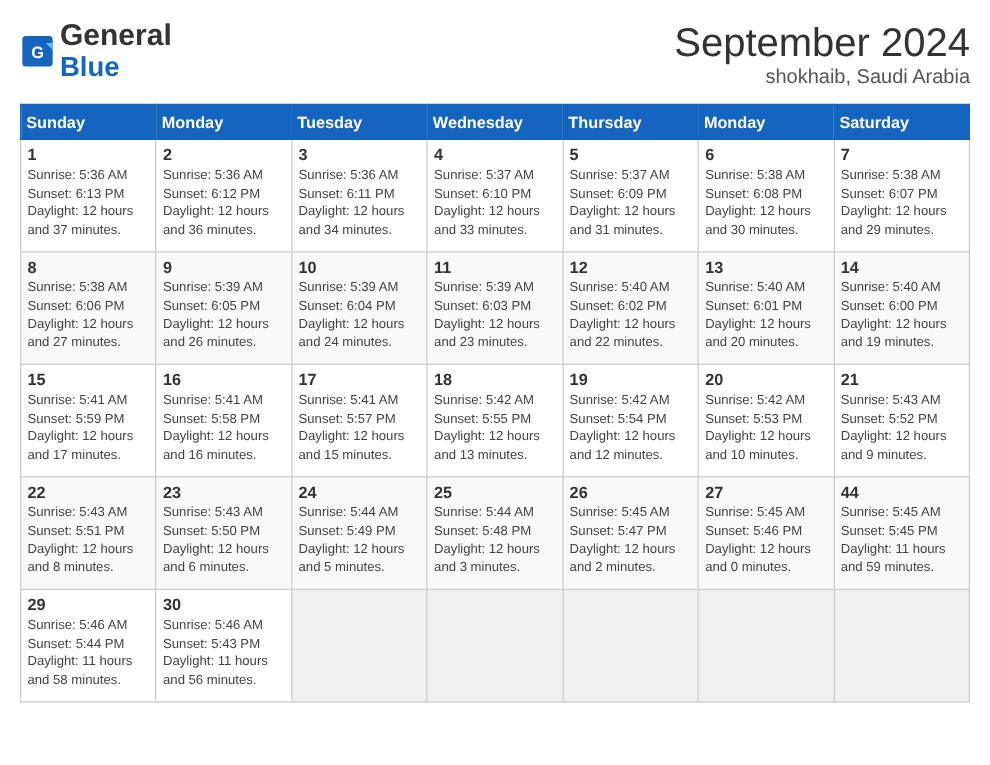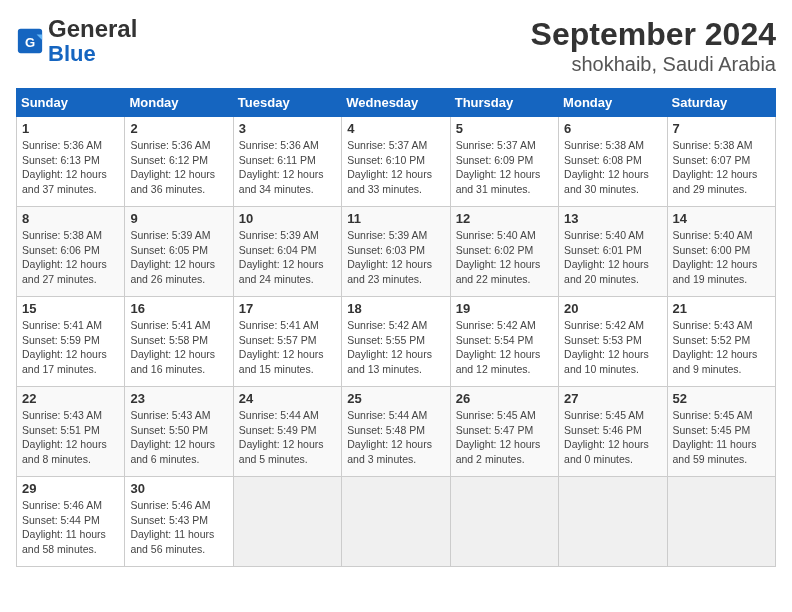--- a/index.html
+++ b/index.html
@@ -38,25 +38,25 @@
     }
     .logo-icon {
       width: 28px;
       height: 28px;
     }
     .title-block {
       text-align: right;
     }
     .month-title {
       font-size: 32px;
-      font-weight: bold;
+      font-weight: normal;
       color: #333;
     }
     .location {
-      font-size: 20px;
+      font-size: 16px;
       color: #555;
     }
     .calendar {
       width: 100%;
       border-collapse: collapse;
       font-size: 11px;
       border-radius: 23px;
     }
     .calendar thead th {
       background-color: #1565C0;
@@ -241,21 +241,21 @@
       </td>
         <td>
         <span class="day-num">26</span>
         <span class="day-info">Sunrise: 5:45 AM<br>Sunset: 5:47 PM<br>Daylight: 12 hours and 2 minutes.</span>
       </td>
         <td>
         <span class="day-num">27</span>
         <span class="day-info">Sunrise: 5:45 AM<br>Sunset: 5:46 PM<br>Daylight: 12 hours and 0 minutes.</span>
       </td>
         <td>
-        <span class="day-num">52</span>
+        <span class="day-num">44</span>
         <span class="day-info">Sunrise: 5:45 AM<br>Sunset: 5:45 PM<br>Daylight: 11 hours and 59 minutes.</span>
       </td>
       </tr>
       <tr class="last-row">
         <td>
         <span class="day-num">29</span>
         <span class="day-info">Sunrise: 5:46 AM<br>Sunset: 5:44 PM<br>Daylight: 11 hours and 58 minutes.</span>
       </td>
         <td>
         <span class="day-num">30</span>

